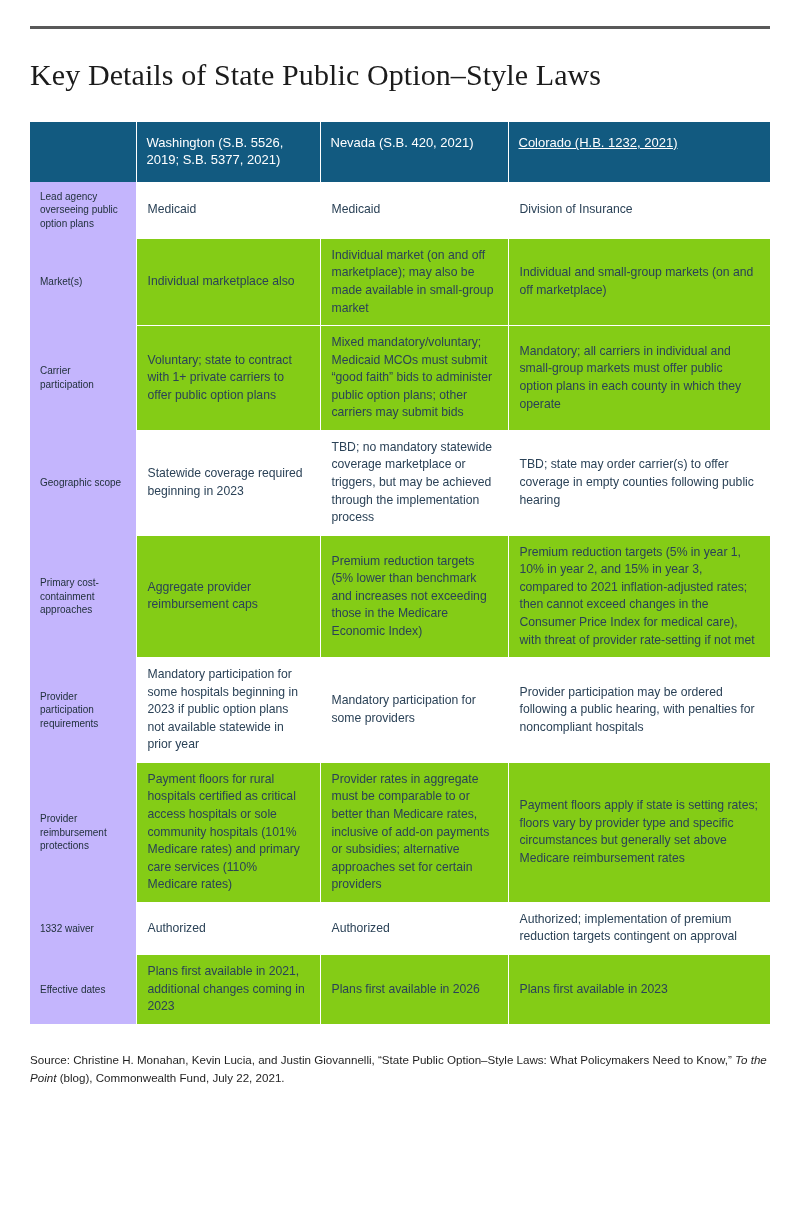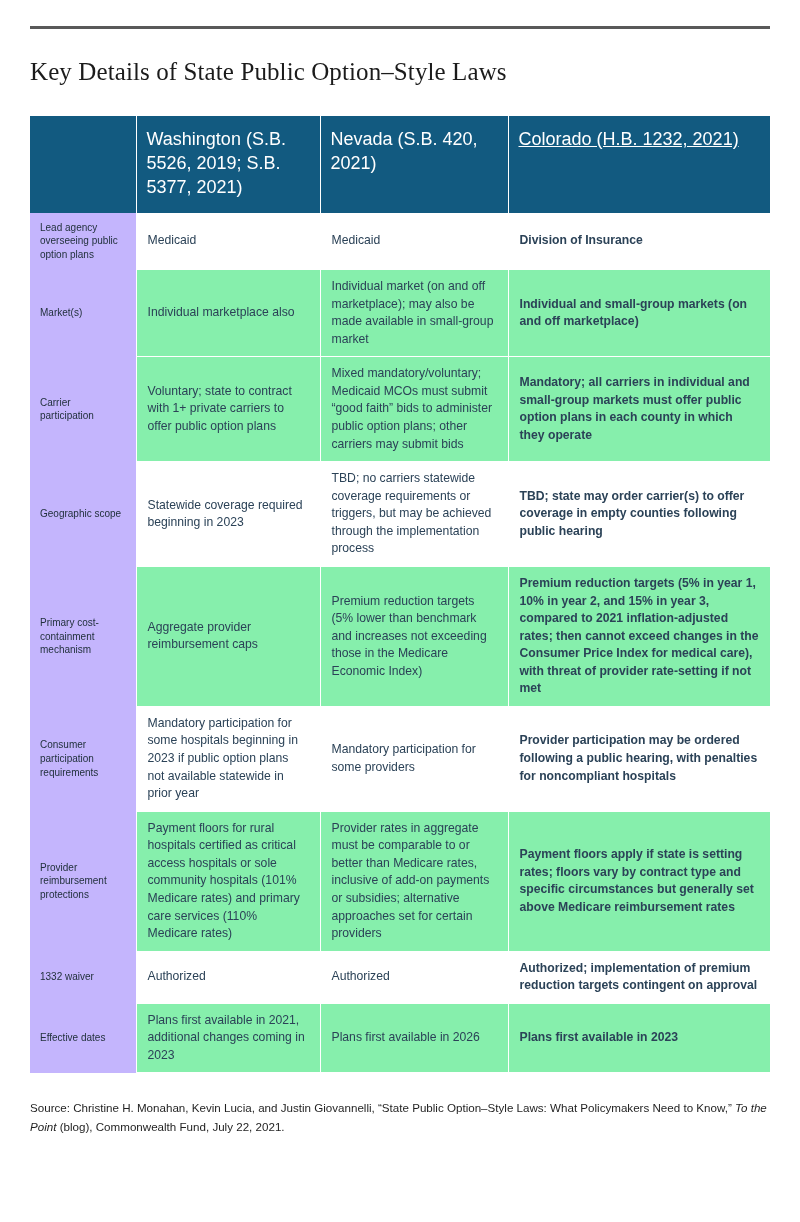--- a/index.html
+++ b/index.html
@@ -22,21 +22,21 @@
     padding: 0 30px;
   }
   .rule-top {
     margin-top: 26px;
     height: 3px;
     background: #595959;
     width: 740px;
   }
   .title {
     font-family: "Liberation Serif", serif;
-    font-size: 25px;
+    font-size: 30px;
     font-weight: 400;
     color: #1b1b1b;
     letter-spacing: 0.1px;
     margin: 28px 0 0 0;
     line-height: 1.2;
   }
   table.kd {
     width: 740px;
     border-collapse: collapse;
     table-layout: fixed;
@@ -45,21 +45,21 @@
   }
   table.kd col.c-label { width: 106px; }
   table.kd col.c-wa { width: 184px; }
   table.kd col.c-nv { width: 188px; }
   table.kd col.c-co { width: 262px; }
 
   table.kd thead th {
     background: #125A80;
     color: #ffffff;
     font-weight: 400;
-    font-size: 18px;
+    font-size: 13px;
     text-align: left;
     vertical-align: top;
     padding: 12px 10px 13px 10px;
     line-height: 1.33;
     border-right: 1.5px solid #ffffff;
   }
   table.kd thead th.h-label {
     border-right: 1.5px solid #ffffff;
   }
   table.kd thead th:last-child { border-right: none; text-decoration: underline; }
@@ -75,23 +75,23 @@
   }
   table.kd td.cell {
     vertical-align: middle;
     padding: 8px 11px;
     line-height: 1.44;
     color: #2b4257;
     border-right: 1.5px solid #ffffff;
     border-bottom: 1.5px solid #ffffff;
     font-size: 12.2px;
   }
-  table.kd td.cell:last-child { border-right: none; font-weight: bold; }
+  table.kd td.cell:last-child { border-right: none; }
   table.kd tbody tr.odd td.cell { background: #ffffff; }
-  table.kd tbody tr.even td.cell { background: #86efac; }
+  table.kd tbody tr.even td.cell { background: #84cc16; }
 
   .source {
     margin-top: 26px;
     width: 740px;
     font-size: 11.6px;
     line-height: 1.62;
     color: #1f1f1f;
     font-family: "Liberation Sans", sans-serif;
   }
   .source em { font-style: italic; }
@@ -135,40 +135,40 @@
       </tr>
       <tr class="even">
         <td class="rowlabel">Carrier participation</td>
         <td class="cell">Voluntary; state to contract with 1+ private carriers to offer public option plans</td>
         <td class="cell">Mixed mandatory/voluntary; Medicaid MCOs must submit “good faith” bids to administer public option plans; other carriers may submit bids</td>
         <td class="cell">Mandatory; all carriers in individual and small-group markets must offer public option plans in each county in which they operate</td>
       </tr>
       <tr class="odd">
         <td class="rowlabel">Geographic scope</td>
         <td class="cell">Statewide coverage required beginning in 2023</td>
-        <td class="cell">TBD; no carriers statewide coverage requirements or triggers, but may be achieved through the implementation process</td>
+        <td class="cell">TBD; no mandatory statewide coverage marketplace or triggers, but may be achieved through the implementation process</td>
         <td class="cell">TBD; state may order carrier(s) to offer coverage in empty counties following public hearing</td>
       </tr>
       <tr class="even">
-        <td class="rowlabel">Primary cost-containment mechanism</td>
+        <td class="rowlabel">Primary cost-containment approaches</td>
         <td class="cell">Aggregate provider reimbursement caps</td>
         <td class="cell">Premium reduction targets (5% lower than benchmark and increases not exceeding those in the Medicare Economic Index)</td>
         <td class="cell">Premium reduction targets (5% in year 1, 10% in year 2, and 15% in year 3, compared to 2021 inflation-adjusted rates; then cannot exceed changes in the Consumer Price Index for medical care), with threat of provider rate-setting if not met</td>
       </tr>
       <tr class="odd">
-        <td class="rowlabel">Consumer participation requirements</td>
+        <td class="rowlabel">Provider participation requirements</td>
         <td class="cell">Mandatory participation for some hospitals beginning in 2023 if public option plans not available statewide in prior year</td>
         <td class="cell">Mandatory participation for some providers</td>
         <td class="cell">Provider participation may be ordered following a public hearing, with penalties for noncompliant hospitals</td>
       </tr>
       <tr class="even">
         <td class="rowlabel">Provider reimbursement protections</td>
         <td class="cell">Payment floors for rural hospitals certified as critical access hospitals or sole community hospitals (101% Medicare rates) and primary care services (110% Medicare rates)</td>
         <td class="cell">Provider rates in aggregate must be comparable to or better than Medicare rates, inclusive of add-on payments or subsidies; alternative approaches set for certain providers</td>
-        <td class="cell">Payment floors apply if state is setting rates; floors vary by contract type and specific circumstances but generally set above Medicare reimbursement rates</td>
+        <td class="cell">Payment floors apply if state is setting rates; floors vary by provider type and specific circumstances but generally set above Medicare reimbursement rates</td>
       </tr>
       <tr class="odd">
         <td class="rowlabel">1332 waiver</td>
         <td class="cell">Authorized</td>
         <td class="cell">Authorized</td>
         <td class="cell">Authorized; implementation of premium reduction targets contingent on approval</td>
       </tr>
       <tr class="even">
         <td class="rowlabel">Effective dates</td>
         <td class="cell">Plans first available in 2021, additional changes coming in 2023</td>

